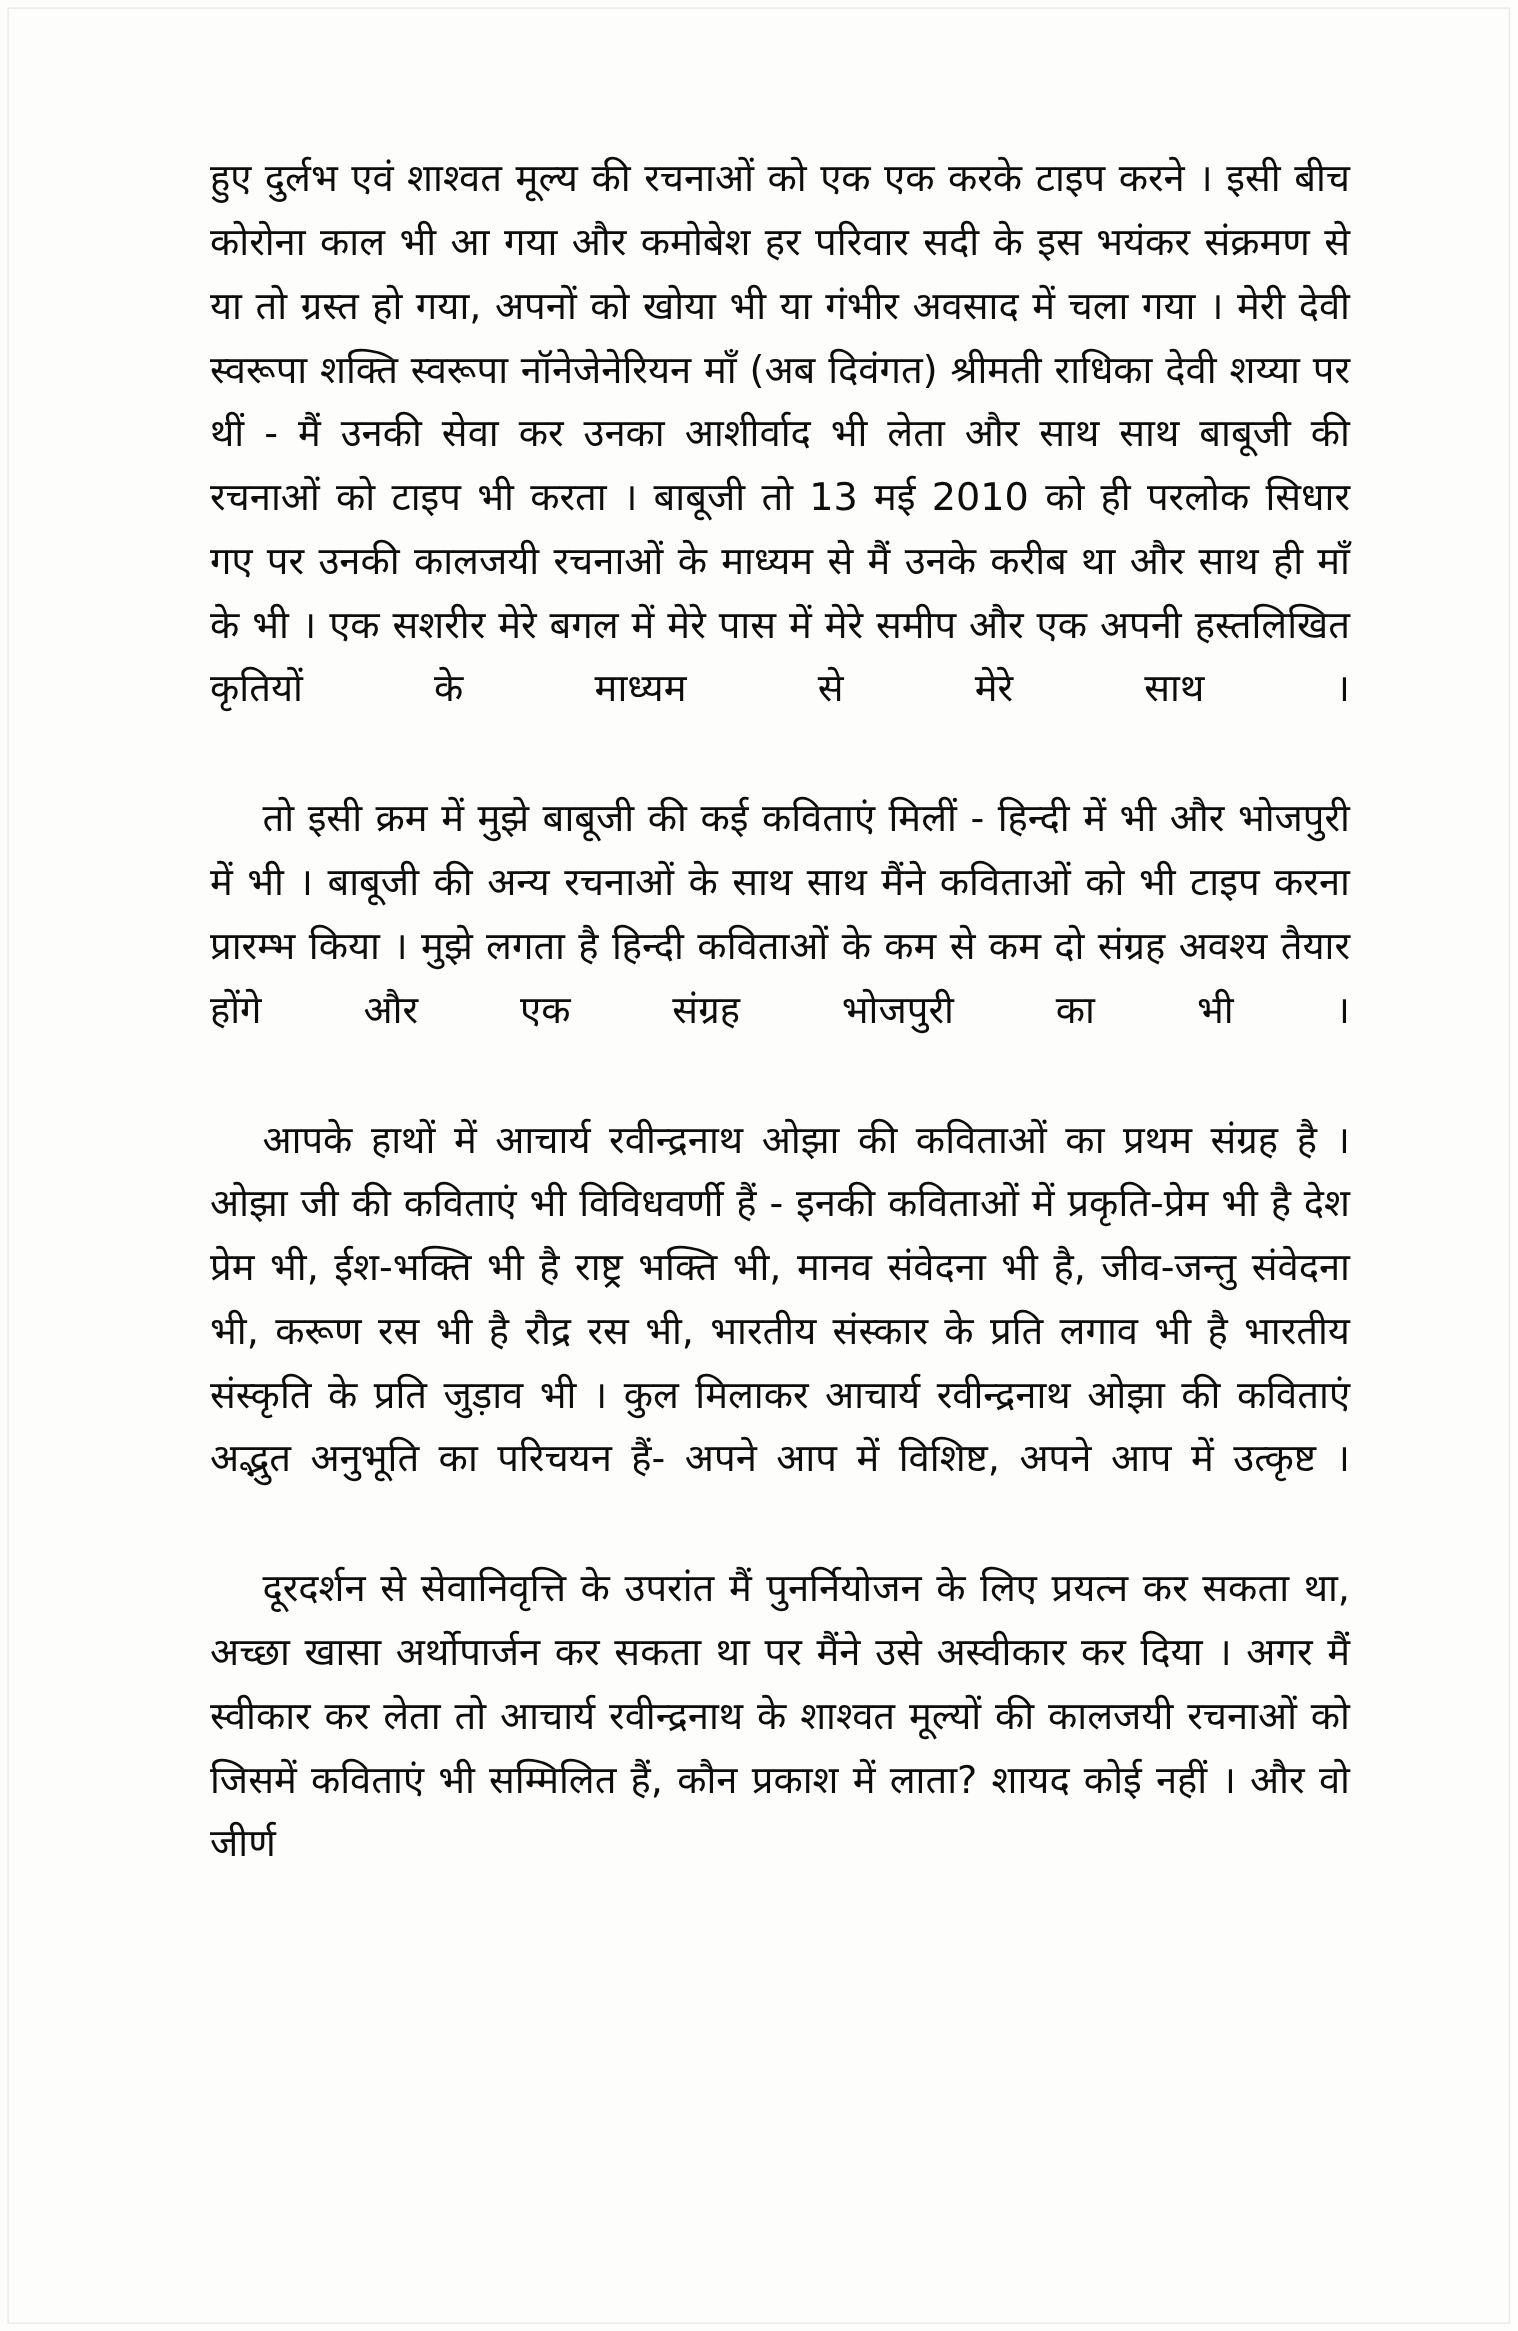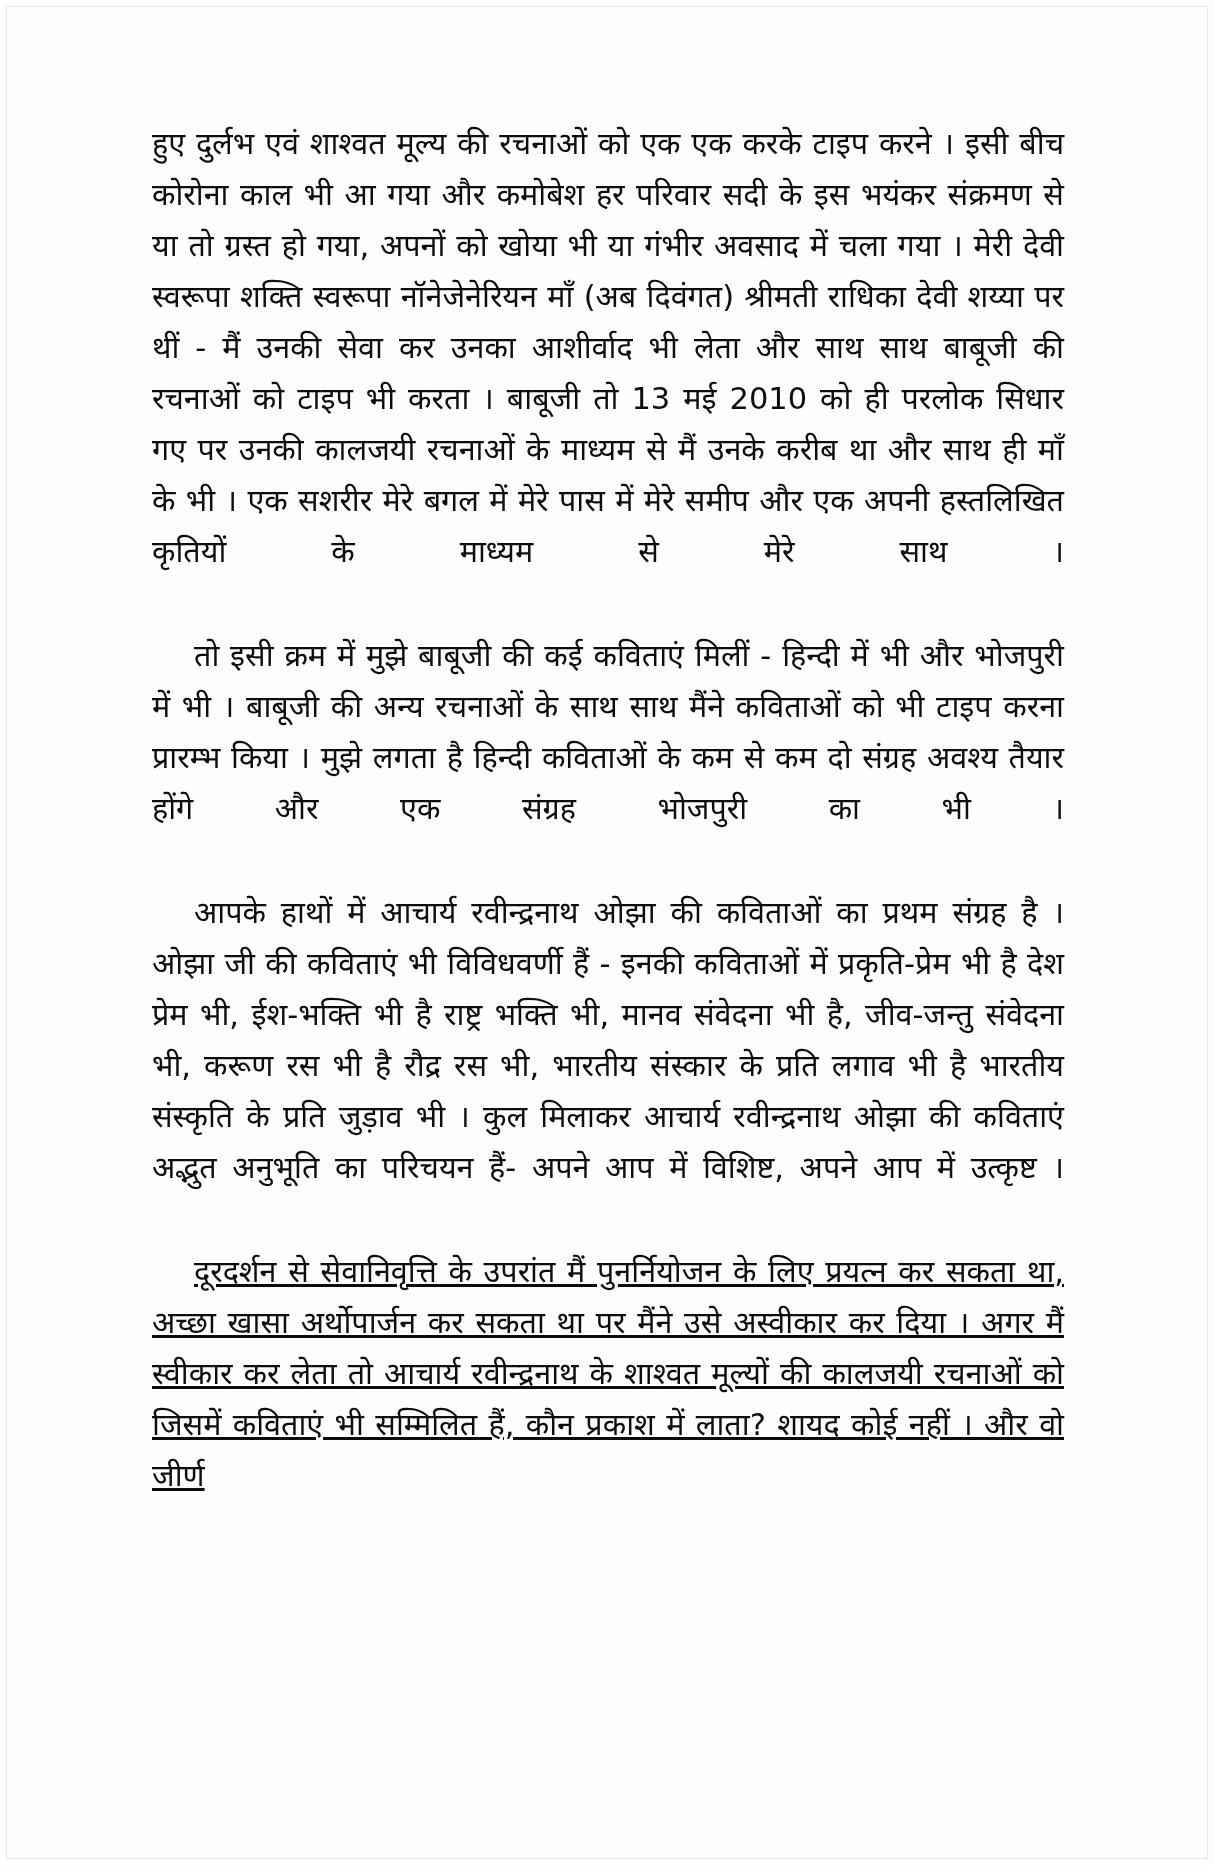--- a/index.html
+++ b/index.html
@@ -24,41 +24,40 @@
     position: absolute;
     left: 6px;
     top: 6px;
     right: 6px;
     bottom: 6px;
     border: 1px solid #e9e7e2;
     pointer-events: none;
   }
   .text-column {
     position: absolute;
-    left: 152px;
+    left: 168px;
     top: 118px;
     width: 912px;
   }
   p.para {
     margin: 0 0 2px 0;
     font-size: 30.5px;
     line-height: 51px;
     text-align: justify;
     text-justify: inter-word;
     word-spacing: 0.5px;
     color: #0d0d0d;
     font-family: "DejaVu Sans", "Liberation Sans", sans-serif;
     font-weight: 400;
   }
   p.para.indent {
     text-indent: 42px;
   }
   p.para:last-child {
     margin-bottom: 0;
-    text-decoration: underline;
   }
   
   p.para::after {
     content: "";
     display: inline-block;
     width: 100%;
   }
 </style>
 </head>
 <body>

